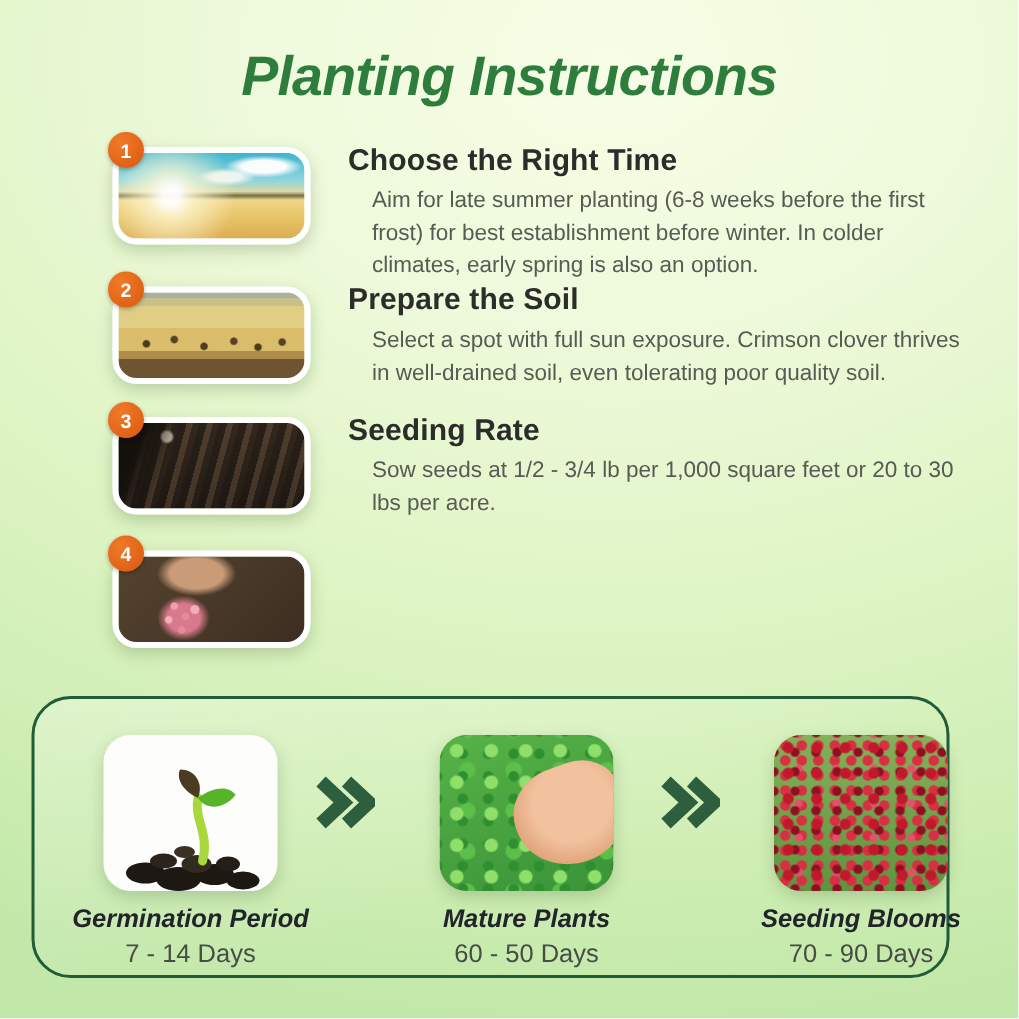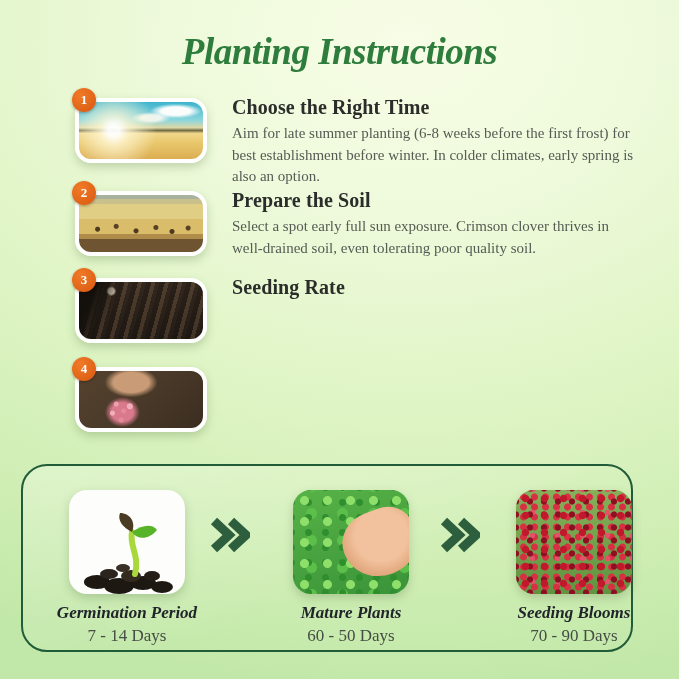--- a/index.html
+++ b/index.html
@@ -1,39 +1,38 @@
 <!DOCTYPE html>
 <html><head>
 <meta charset="utf-8">
 <style>
   html,body{margin:0;padding:0;}
   body{font-family:"Liberation Sans", sans-serif;}
   .canvas{position:relative;width:679px;height:679px;overflow:hidden;
     background:
       radial-gradient(130% 95% at 60% 6%, #f7fde6 0%, #eefadb 28%, #e0f5c6 55%, #cfeeb4 82%, #c2e8a9 100%);
-    font-family: Liberation Serif, serif;
   }
 
   
   .page-title{position:absolute;top:30px;left:0;width:100%;text-align:center;
     font-size:37px;font-weight:bold;font-style:italic;color:#2e7d3c;letter-spacing:-0.5px;margin:0;}
 
   
   .step{position:absolute;left:72px;width:576px;display:flex;align-items:flex-start;}
   .step-1{top:88px}.step-2{top:181px}.step-3{top:268px}.step-4{top:357px}
   .photo-col{position:relative;width:140px;flex:0 0 140px;padding-top:10px;}
   .photo{width:124px;height:57px;border:4px solid #fff;border-radius:16px;
     box-shadow:0 4px 10px rgba(80,110,60,.28);margin-left:3px;}
   .badge{position:absolute;left:0;top:0;width:24px;height:24px;border-radius:50%;
     background:radial-gradient(circle at 35% 30%, #f07a28, #dd5f14 80%);
     color:#fff;font-size:13px;font-weight:bold;display:flex;align-items:center;justify-content:center;
     box-shadow:0 1px 3px rgba(0,0,0,.3);z-index:2;}
   .step-text{margin-left:20px;width:408px;padding-top:8px;}
   .step-title{margin:0;font-size:20px;font-weight:bold;color:#2b2d2a;letter-spacing:.1px;}
-  .step-desc{margin:4px 0 0 0;font-size:15px;line-height:21.5px;color:#565b54;}
+  .step-desc{margin:4px 0 0 16px;font-size:15px;line-height:21.5px;color:#565b54;}
 
   
   .photo-field{background:
     radial-gradient(circle at 28% 50%, rgba(255,255,255,.95) 0 6%, rgba(255,248,214,.75) 16%, rgba(255,248,214,0) 46%),
     radial-gradient(ellipse 26% 16% at 78% 16%, #fbfdfc 0 45%, rgba(255,255,255,0) 80%),
     radial-gradient(ellipse 20% 13% at 58% 28%, #eef4ef 0 40%, rgba(255,255,255,0) 80%),
     linear-gradient(180deg, #3eb4ce 0%, #8cd6dc 32%, #ddd8a6 45%, rgba(92,86,46,.85) 50%, #f0d68a 55%, #e9c76b 72%, #dcad52 100%);}
   .photo-bales{background:
     radial-gradient(circle at 15% 60%, #4f3a20 0 2px, transparent 3px),
     radial-gradient(circle at 30% 55%, #584124 0 2px, transparent 3px),
@@ -109,31 +108,32 @@
     </div>
   </div>
 
   <div class="step step-2">
     <div class="photo-col">
       <div class="badge">2</div>
       <div class="photo photo-bales"></div>
     </div>
     <div class="step-text">
       <h2 class="step-title">Prepare the Soil</h2>
-      <p class="step-desc">Select a spot early full sun exposure. Crimson clover thrives in well-drained soil, even tolerating poor quality soil.</p>
+      <p class="step-desc">Select a spot with full sun exposure. Crimson clover thrives in well-drained soil, even tolerating poor quality soil.</p>
     </div>
   </div>
 
   <div class="step step-3">
     <div class="photo-col">
       <div class="badge">3</div>
       <div class="photo photo-soil"></div>
     </div>
     <div class="step-text">
       <h2 class="step-title">Seeding Rate</h2>
+      <p class="step-desc">Sow seeds at 1/2 - 3/4 lb per 1,000 square feet or 20 to 30 lbs per acre.</p>
     </div>
   </div>
 
   <div class="step step-4">
     <div class="photo-col">
       <div class="badge">4</div>
       <div class="photo photo-seeds"></div>
     </div>
   </div>
 

